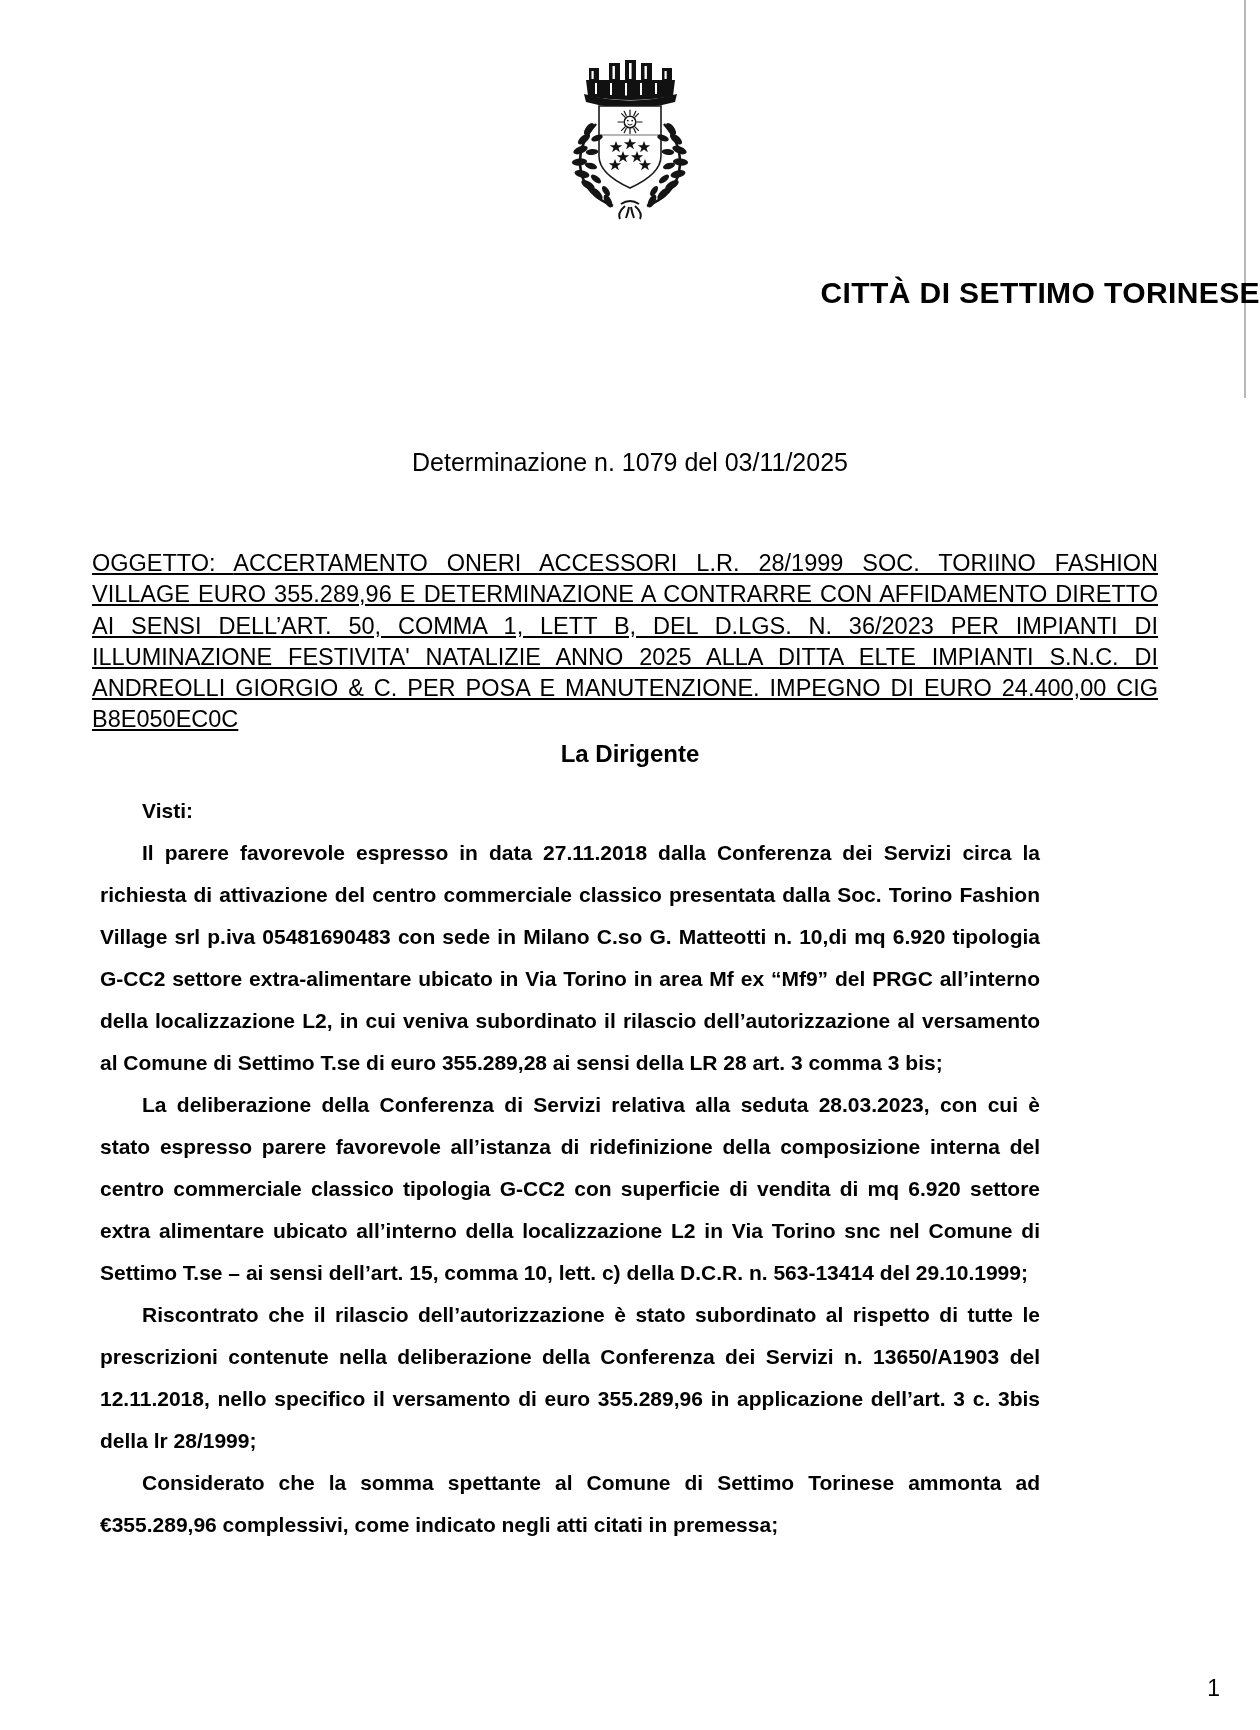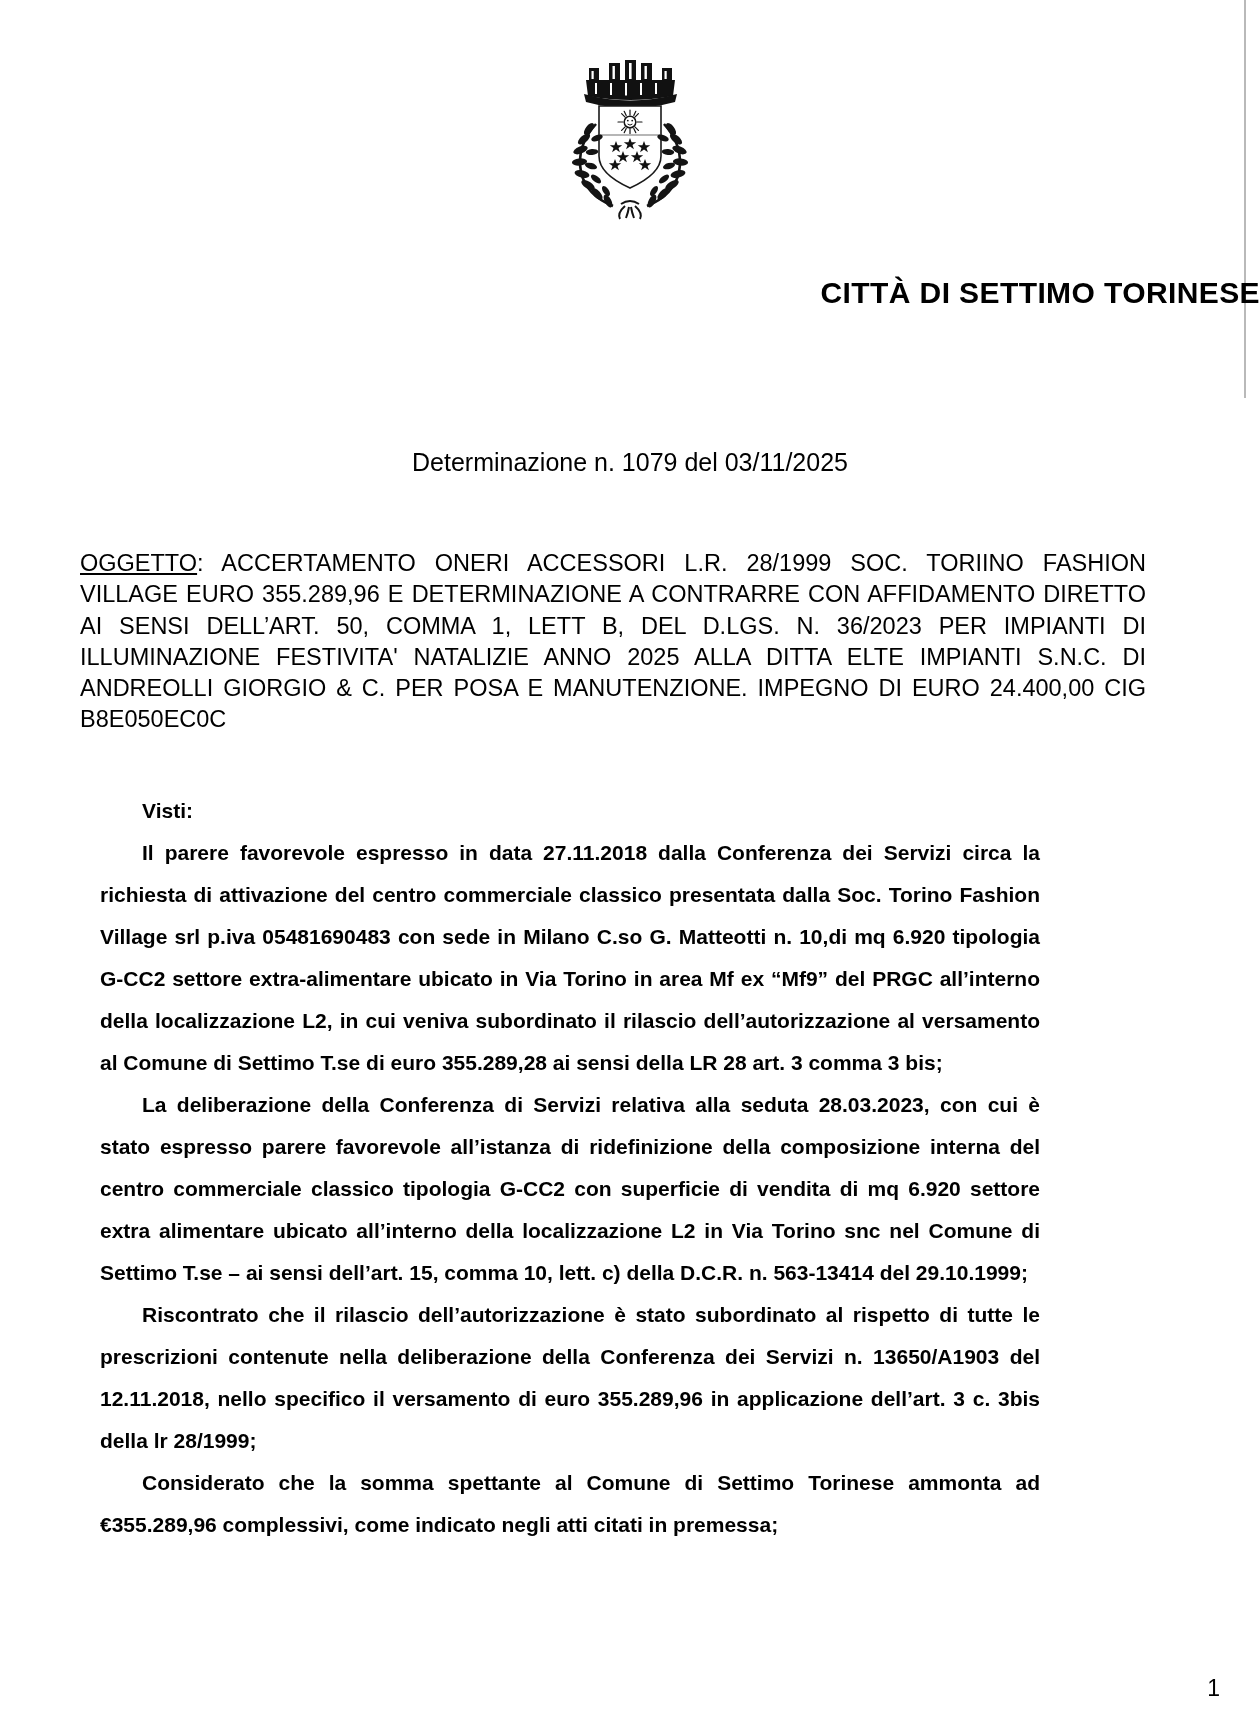--- a/index.html
+++ b/index.html
@@ -72,27 +72,28 @@
     right: 0;
     top: 447px;
     text-align: center;
     font-size: 25px;
     line-height: 1.2;
   }
 
   
   .oggetto {
     position: absolute;
-    left: 80px;
+    left: 92px;
     top: 548px;
     width: 1066px;
     font-size: 23.5px;
     line-height: 1.33;
     text-align: justify;
     text-justify: inter-word;
+    text-decoration: underline;
   }
   .oggetto .lbl {
     text-decoration: underline;
   }
 
   
   .dirigente {
     position: absolute;
     left: 0;
     right: 0;
@@ -240,20 +241,21 @@
   <div class="title-block">
     <div class="doc-title">CITTÀ DI SETTIMO TORINESE</div>
   </div>
 
   <div class="det-line">Determinazione n. 1079 del 03/11/2025</div>
 
   <div class="oggetto">
     <span class="lbl">OGGETTO</span><span>: </span><span>ACCERTAMENTO ONERI ACCESSORI L.R. 28/1999 SOC. TORIINO FASHION VILLAGE EURO 355.289,96  E DETERMINAZIONE A CONTRARRE CON AFFIDAMENTO DIRETTO AI SENSI DELL’ART. 50, COMMA 1, LETT B, DEL D.LGS. N. 36/2023 PER IMPIANTI DI ILLUMINAZIONE FESTIVITA' NATALIZIE ANNO 2025 ALLA DITTA ELTE IMPIANTI S.N.C. DI ANDREOLLI GIORGIO &amp; C. PER POSA E MANUTENZIONE. IMPEGNO DI EURO 24.400,00 CIG B8E050EC0C</span>
   </div>
 
+  <div class="dirigente">La Dirigente</div>
 
   <div class="body-text">
     <p class="ind">Visti:</p>
     <p class="ind">Il parere favorevole espresso in data 27.11.2018 dalla Conferenza dei Servizi circa la richiesta di attivazione del centro commerciale classico presentata dalla Soc. Torino Fashion Village srl p.iva 05481690483 con sede in Milano C.so G. Matteotti n. 10,di mq 6.920 tipologia G-CC2 settore extra-alimentare ubicato in Via Torino in area Mf ex “Mf9” del PRGC all’interno della localizzazione L2, in cui veniva subordinato il rilascio dell’autorizzazione al versamento al Comune di Settimo T.se di euro 355.289,28 ai sensi della LR 28 art. 3 comma 3 bis;</p>
     <p class="ind"> La deliberazione della Conferenza di Servizi relativa alla seduta 28.03.2023, con cui è stato espresso parere favorevole all’istanza di ridefinizione della composizione interna del centro commerciale classico tipologia G-CC2 con superficie di vendita di mq 6.920 settore extra alimentare ubicato all’interno della localizzazione L2 in Via Torino snc nel Comune di Settimo T.se – ai sensi dell’art. 15, comma 10, lett. c) della D.C.R. n. 563-13414 del 29.10.1999;</p>
     <p class="ind">Riscontrato che il rilascio dell’autorizzazione è stato subordinato al rispetto di tutte le prescrizioni contenute nella deliberazione della Conferenza dei Servizi n. 13650/A1903 del 12.11.2018, nello specifico il versamento di euro 355.289,96 in applicazione dell’art. 3 c. 3bis della lr 28/1999;</p>
     <p class="ind">Considerato che la somma spettante al Comune di Settimo Torinese ammonta ad €355.289,96 complessivi, come indicato negli atti citati in premessa;</p>
   </div>
 
   <div class="page-number">1</div>

